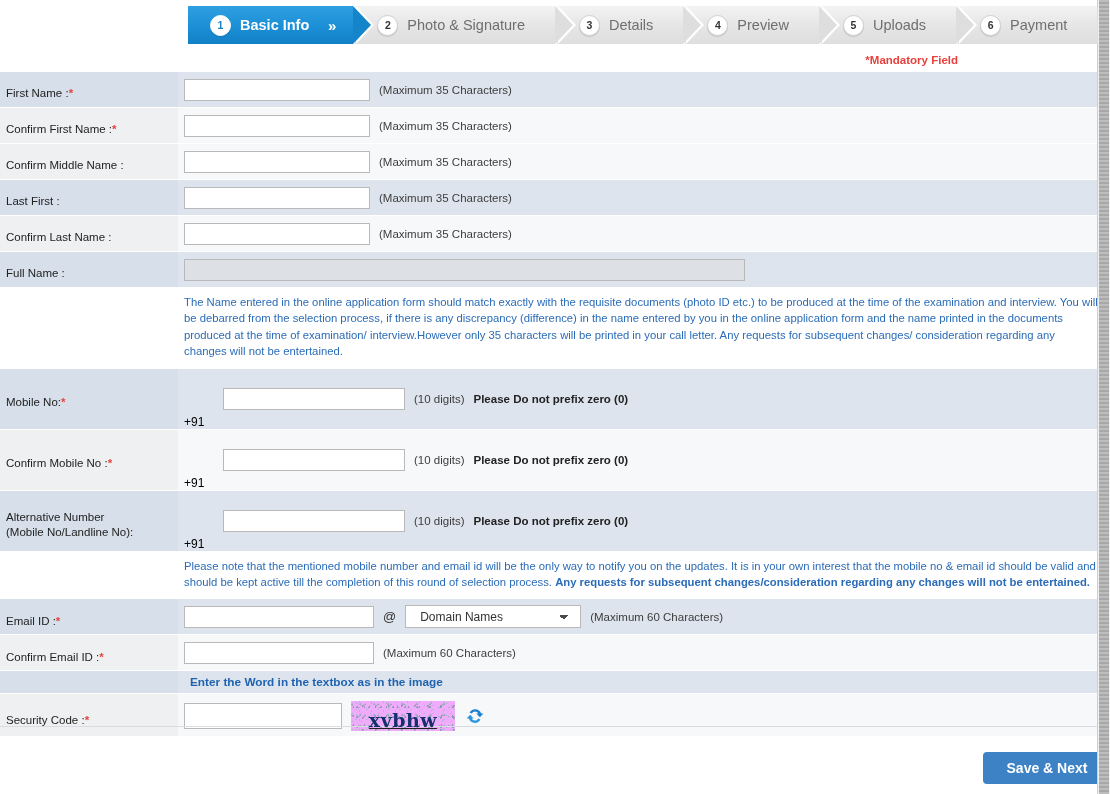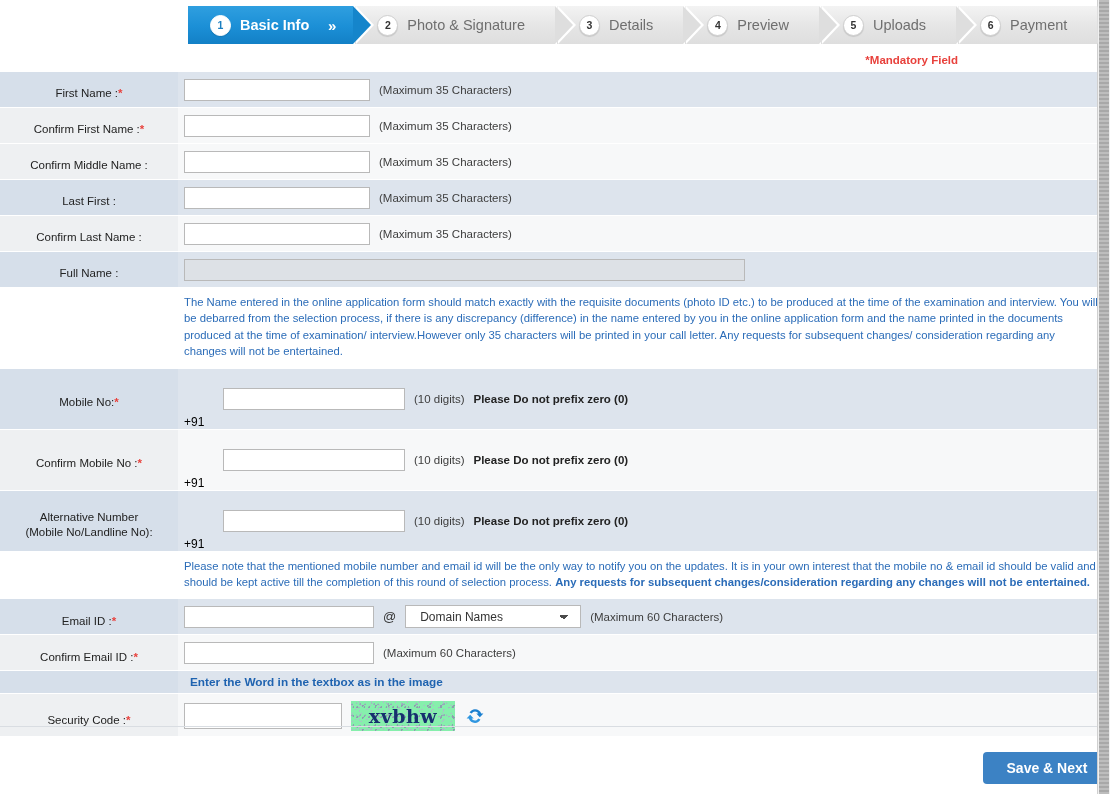--- a/index.html
+++ b/index.html
@@ -93,21 +93,20 @@
   .ftable td{
     border-top:1px solid #ffffff;
     vertical-align:middle;
     padding:0;
   }
   td.lab{
     width:166px;
     padding:8px 6px 0 6px;
     font-size:11.5px;color:#222;
     line-height:1.25;
-    text-align:center;
   }
   tr.alt-a td.lab{background:#d6dfea;}
   tr.alt-b td.lab{background:#eef0f2;}
   td.fld{padding:0 0 0 6px;}
   .req{color:#e8413c;font-weight:bold;}
 
   .row36{height:36px;}
   .row44{height:44px;}
 
   .cellflex{display:flex;align-items:center;gap:9px;}
@@ -153,22 +152,22 @@
   tr.noterow td.lab{background:#ffffff;}
 
   .capline{
     color:#1f63b0;font-weight:bold;font-size:11.8px;
     padding:4px 0 4px 6px;
   }
 
   
   .captcha{
     width:104px;height:30px;position:relative;overflow:hidden;
-    background:#86efac;
-    display:flex;align-items:center;justify-content:center;
+    background:#f0abfc;
+    display:flex;align-items:flex-end;justify-content:center;text-decoration:underline;
   }
   .captcha .noise{
     position:absolute;inset:0;
     background-image:
       radial-gradient(circle at 8% 30%, #9aa6bb 0.8px, transparent 1px),
       radial-gradient(circle at 22% 70%, #8e9ab0 0.8px, transparent 1px),
       radial-gradient(circle at 37% 20%, #a7b2c5 0.8px, transparent 1px),
       radial-gradient(circle at 51% 62%, #8e9ab0 0.8px, transparent 1px),
       radial-gradient(circle at 66% 28%, #9aa6bb 0.8px, transparent 1px),
       radial-gradient(circle at 79% 74%, #a7b2c5 0.8px, transparent 1px),

